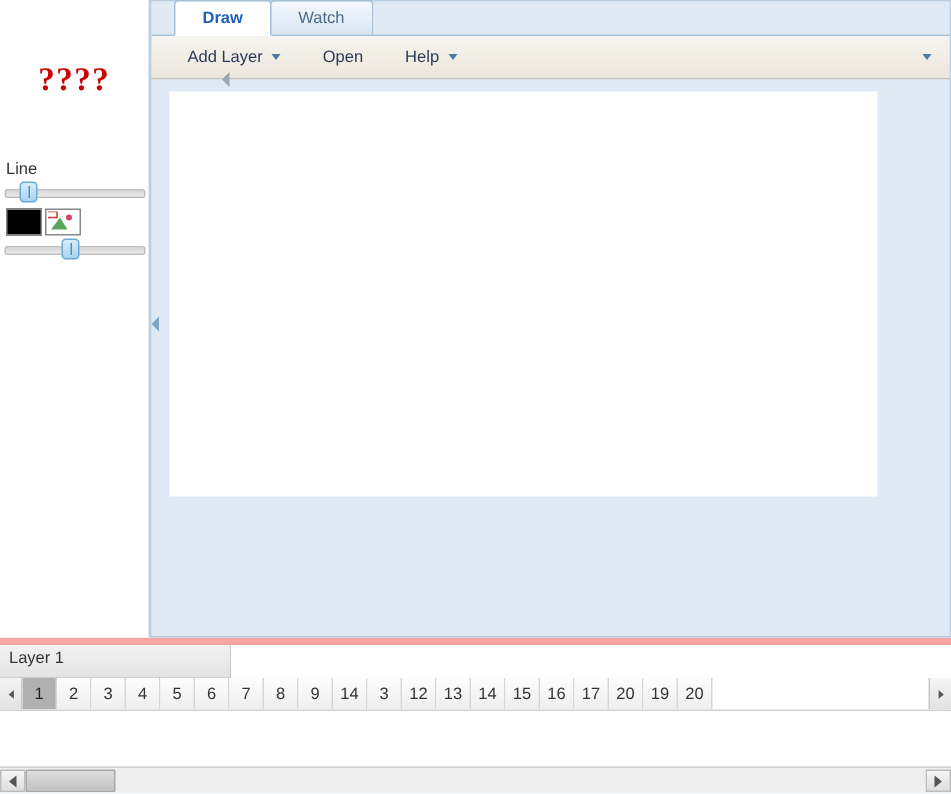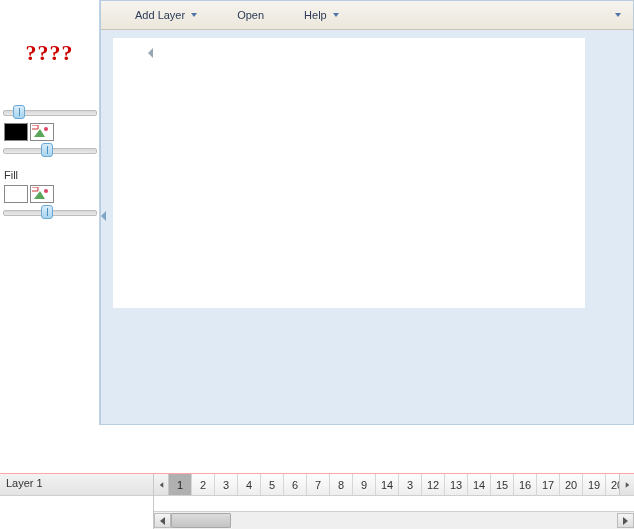--- a/index.html
+++ b/index.html
@@ -175,22 +175,22 @@
   }
 
   .toolbar {
     height: 28px;
     background: linear-gradient(to bottom, #faf3e8 0%, #f2efe9 50%, #ece6da 100%);
     background: linear-gradient(to bottom, #f7f6f2, #ece8dd);
     background: #f2f0eb;
     border-bottom: 1px solid #c8c3b6;
     display: flex;
     align-items: center;
-    padding: 0 6px 0 22px;
-    gap: 16px;
+    padding: 0 6px 0 12px;
+    gap: 4px;
     position: relative;
     text-align: center;
   }
   .tb-item {
     font-size: 11px;
     color: #2b3a56;
     padding: 4px 12px;
     display: flex;
     align-items: center;
     gap: 4px;
@@ -220,24 +220,23 @@
     background:#fff;
     width: 472px;
     height: 270px;
     margin-left: 4px;
   }
 
   
   .bottom-row {
     flex:1;
     display:flex;
-    flex-direction:row;
+    flex-direction:column;
     height: 104px;
-    border-top: 1px solid #fca5a5;
-    margin-top: 48px;
+    border-top: 5px solid #fca5a5;
   }
   .bottom-left {
     width: 154px;
     border-right: 1px solid #c8c8c8;
     box-sizing: border-box;
     background:#fff;
     position:relative;
   }
   .layers-header {
     background: linear-gradient(to bottom, #f2f2f2, #e4e4e4);
@@ -334,20 +333,21 @@
 <body>
 
 <div class="root">
 
   <div class="top-row">
 
     <div class="left-panel">
       <div class="question">????</div>
 
       <div class="tool-section">
+        <div class="tool-label">Line</div>
         <div class="slider">
           <div class="slider-track"></div>
           <div class="slider-handle" style="left:10px"></div>
         </div>
         <div class="swatch-row">
           <div class="swatch black"></div>
           <div class="broken-img">
             <svg width="20" height="14" viewBox="0 0 20 14">
               <rect x="0" y="0" width="20" height="14" fill="#fff"></rect>
               <polygon points="2,12 8,4 13,12" fill="#59a559"></polygon>
@@ -355,45 +355,31 @@
               <polyline points="0,0 6,0 6,4 0,4" fill="none" stroke="#c33" stroke-width="1"></polyline>
             </svg>
           </div>
         </div>
         <div class="slider">
           <div class="slider-track"></div>
           <div class="slider-handle" style="left:38px"></div>
         </div>
       </div>
 
-      <div class="tool-section">
-        <div class="tool-label">Fill</div>
-        <div class="swatch-row">
-          <div class="swatch" style="background:#fff"></div>
-          <div class="broken-img">
-            <svg width="20" height="14" viewBox="0 0 20 14">
-              <rect x="0" y="0" width="20" height="14" fill="#fff"></rect>
-              <polygon points="2,12 8,4 13,12" fill="#59a559"></polygon>
-              <circle cx="14" cy="4" r="2" fill="#d46"></circle>
-              <polyline points="0,0 6,0 6,4 0,4" fill="none" stroke="#c33" stroke-width="1"></polyline>
-            </svg>
-          </div>
-        </div>
-        <div class="slider">
-          <div class="slider-track"></div>
-          <div class="slider-handle" style="left:38px"></div>
-        </div>
-      </div>
     </div>
 
     <div class="right-panel">
       <div class="splitter-handle">
         <div class="splitter-tri"></div>
       </div>
 
+      <div class="tabs-bar">
+        <div class="tab active">Draw</div>
+        <div class="tab">Watch</div>
+      </div>
 
       <div class="toolbar" style="background:linear-gradient(to bottom,#f6f4ef,#ece7dc)">
         <div class="tb-item">
           <span>Add Layer</span>
           <span class="dd-arrow"></span>
         </div>
         <div class="tb-item">
           <span>Open</span>
         </div>
         <div class="tb-item">

